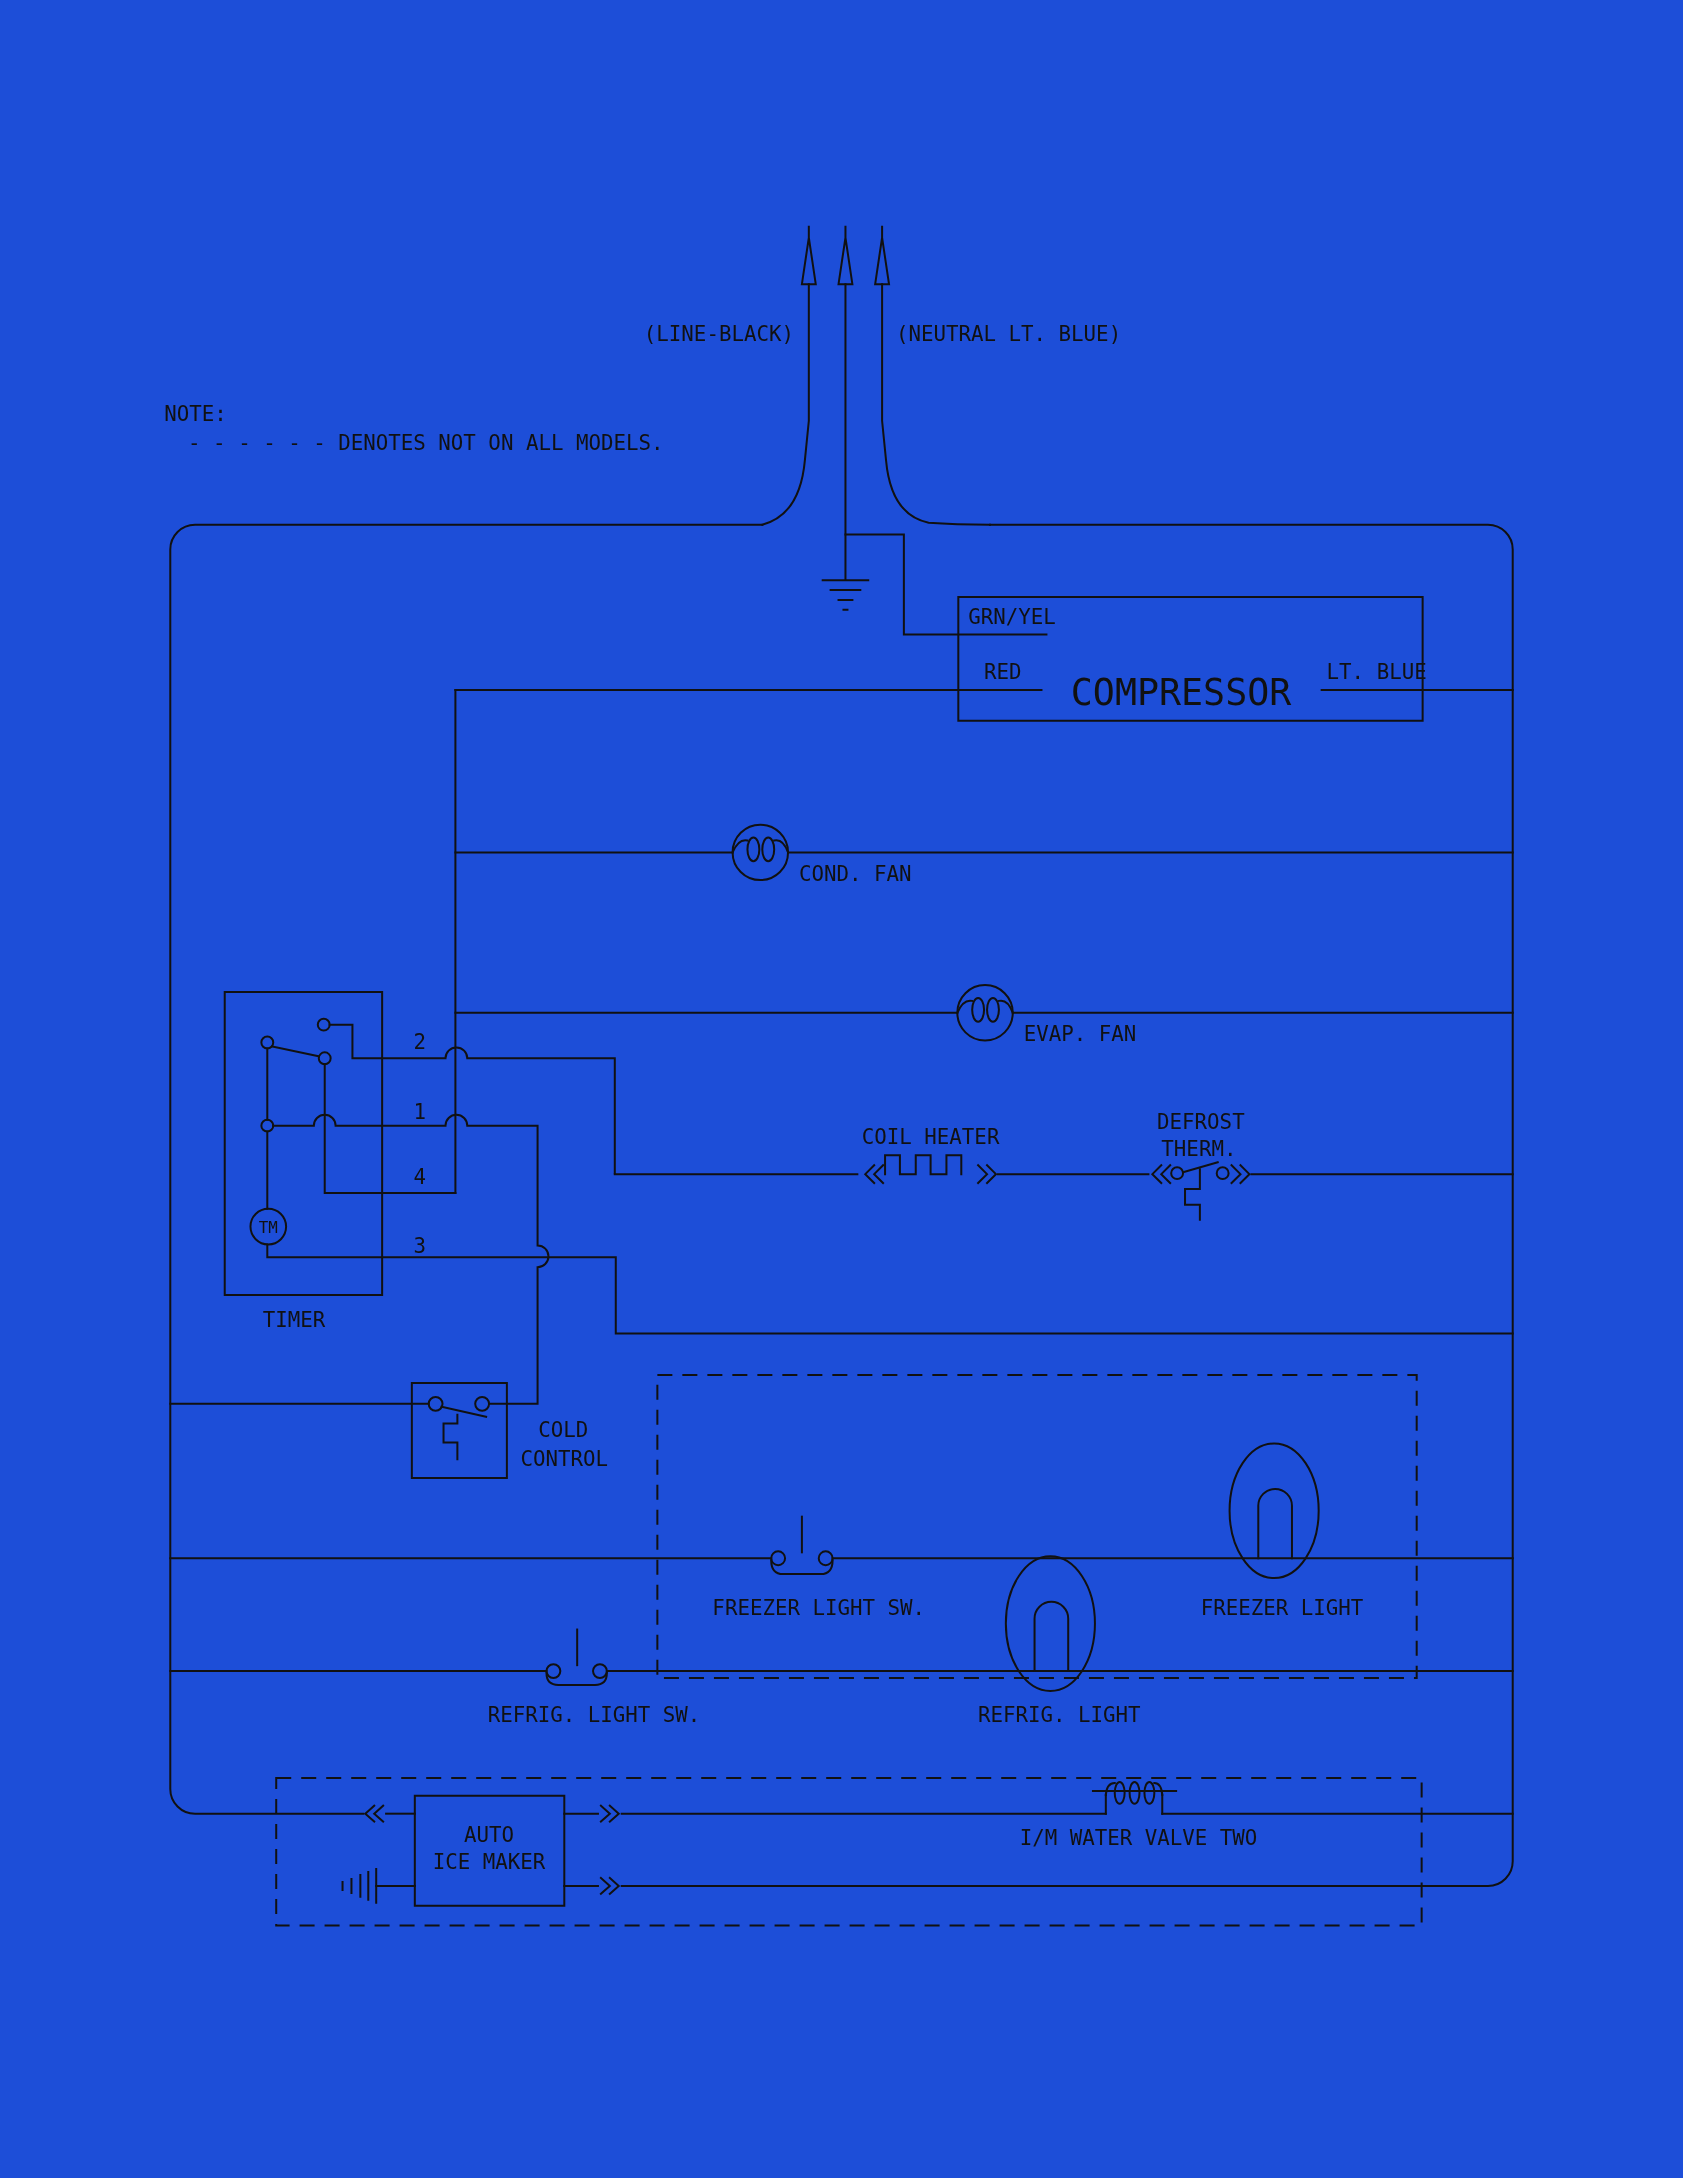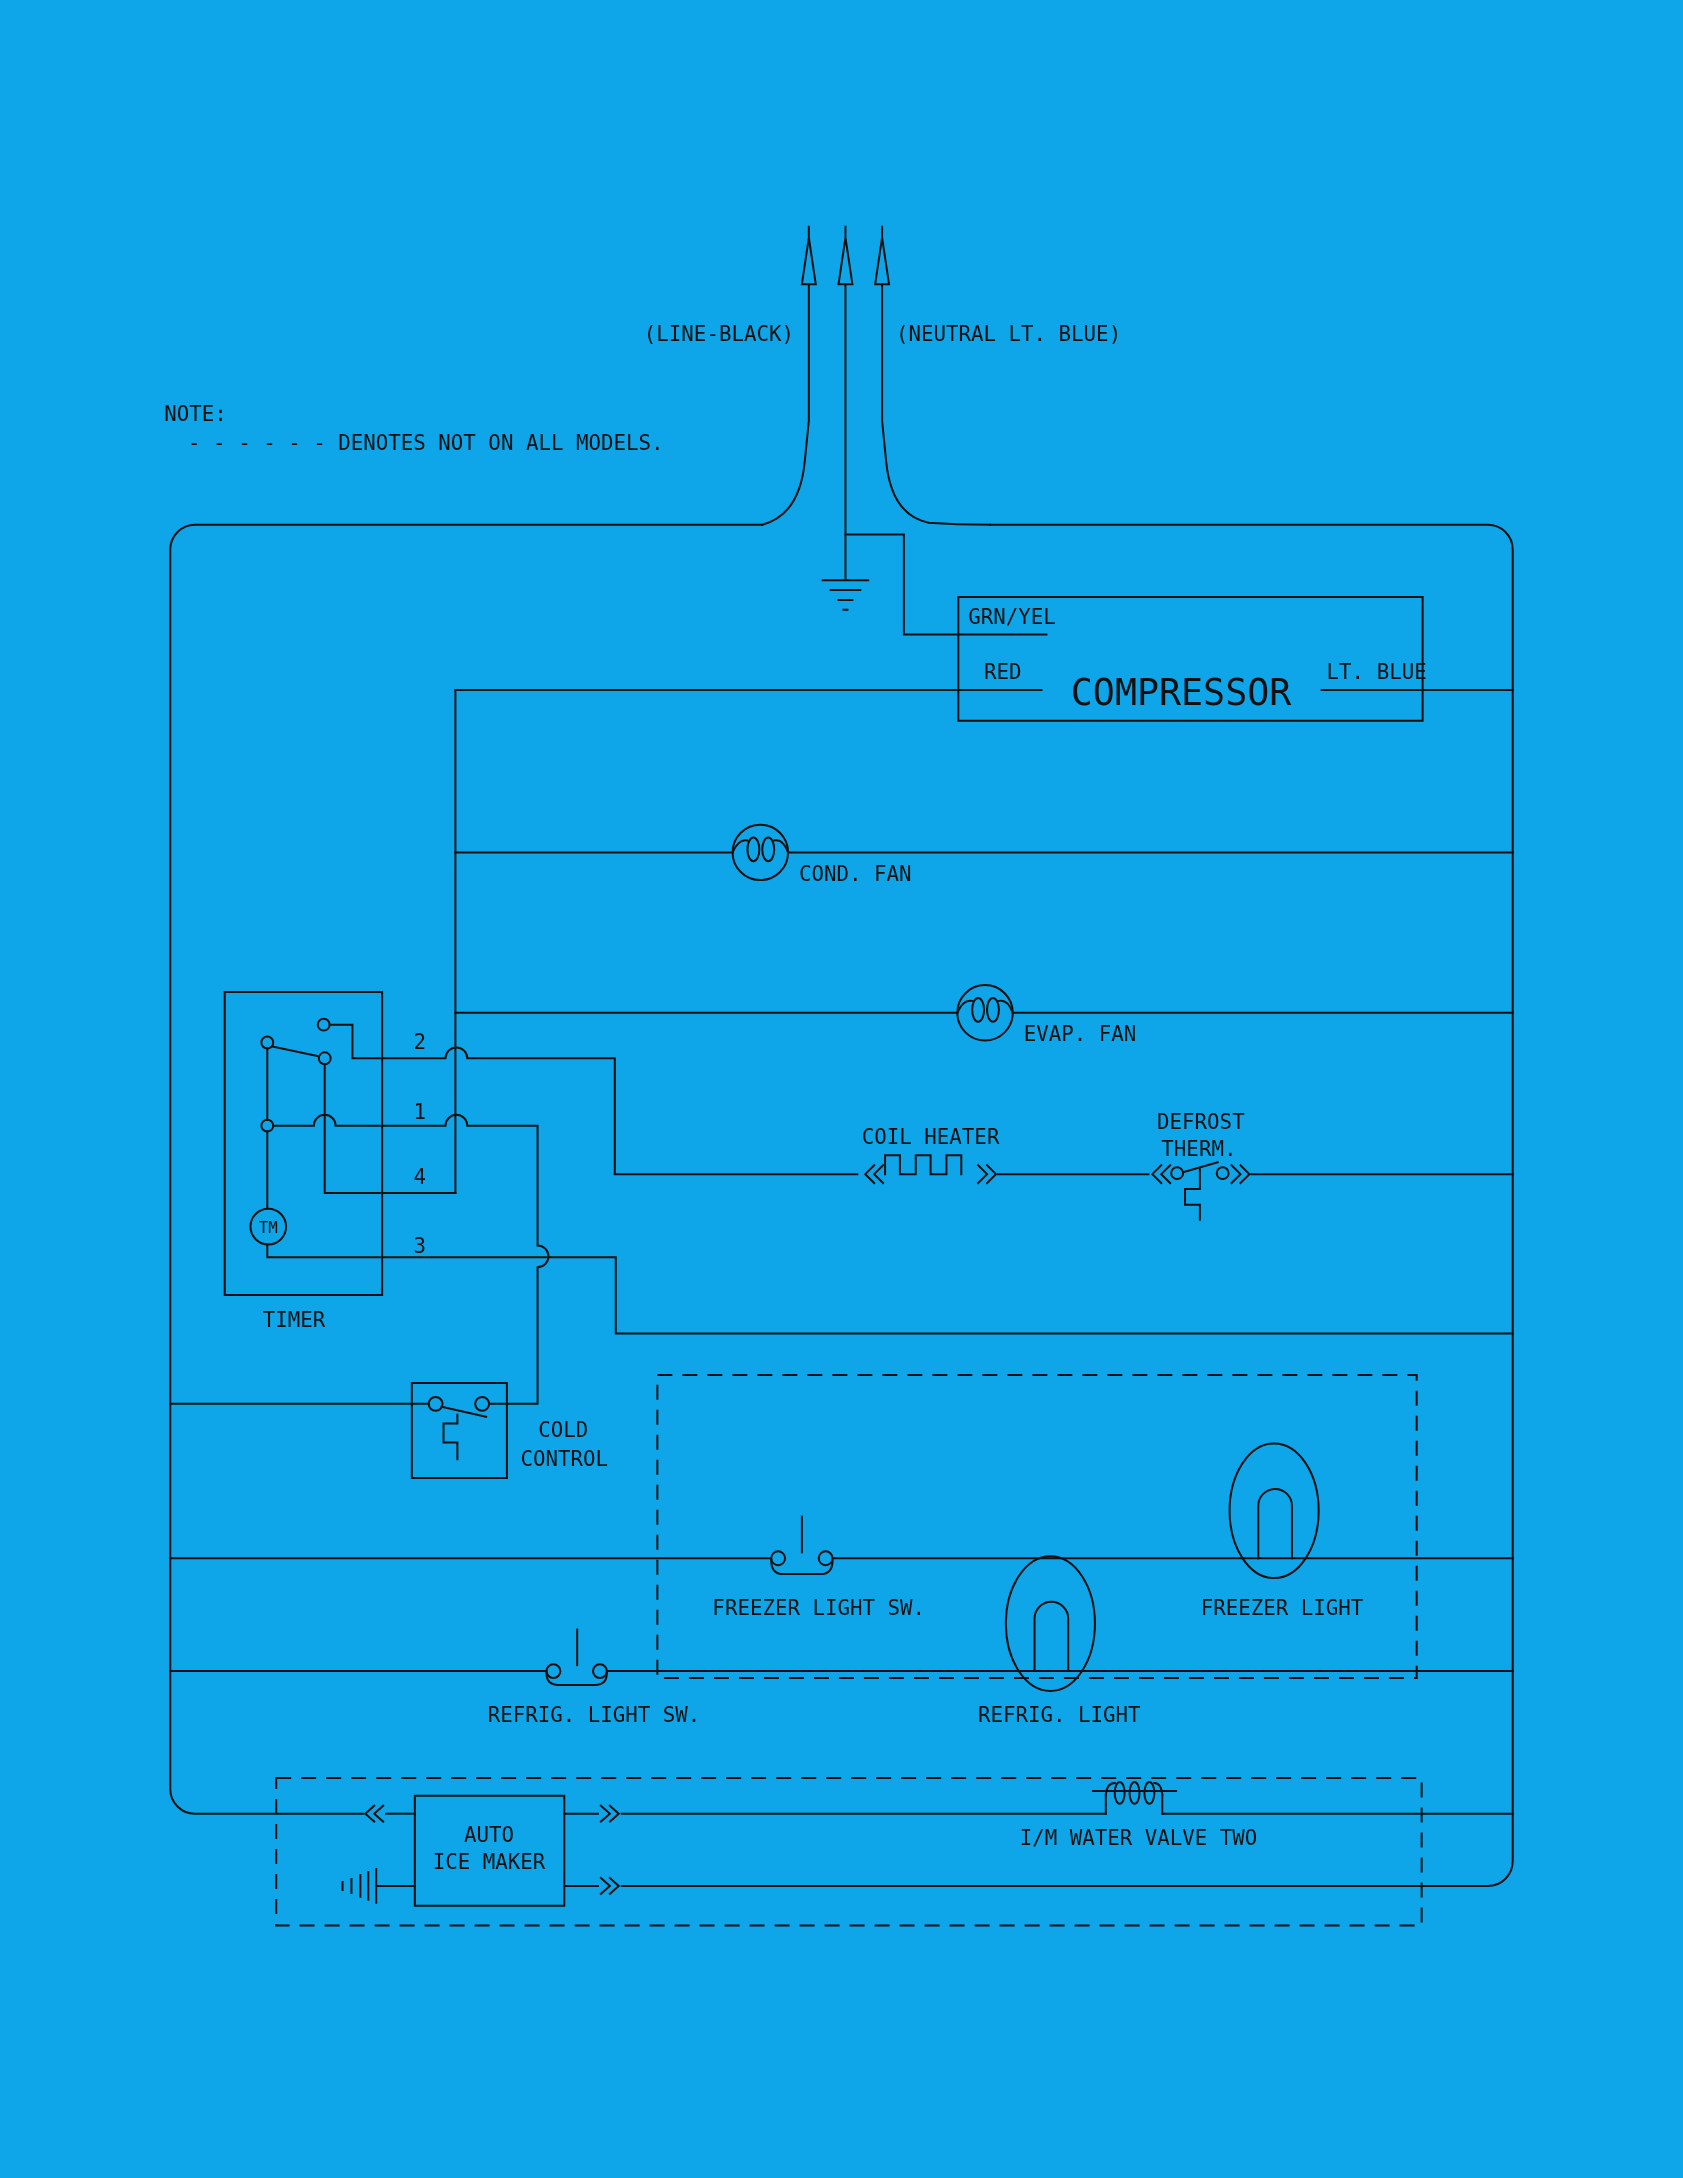--- a/index.html
+++ b/index.html
@@ -1,16 +1,16 @@
 <!DOCTYPE html>
 <html><head>
 <meta charset="utf-8">
 <style>
   html,body{margin:0;padding:0;background:#ffffff;}
-  .page{position:relative;width:1683px;height:2178px;background:#0ea5e9;overflow:hidden;}
+  .page{position:relative;width:1683px;height:2178px;background:#1d4ed8;overflow:hidden;}
   svg{position:absolute;left:0;top:0;}
   svg *{vector-effect:non-scaling-stroke;}
   .w{stroke:#111111;stroke-width:2;fill:none;stroke-linecap:square;}
   .dash{stroke:#111111;stroke-width:2;fill:none;stroke-dasharray:15 10;}
   .lbl{font-family:"DejaVu Sans Mono", monospace;font-size:21px;fill:#111111;}
   .lbl-big{font-family:"DejaVu Sans Mono", monospace;font-size:37px;fill:#111111;}
   .lbl-sm{font-family:"DejaVu Sans Mono", monospace;font-size:16px;fill:#111111;}
   .mid{text-anchor:middle;}
   .end{text-anchor:end;}
 </style>

